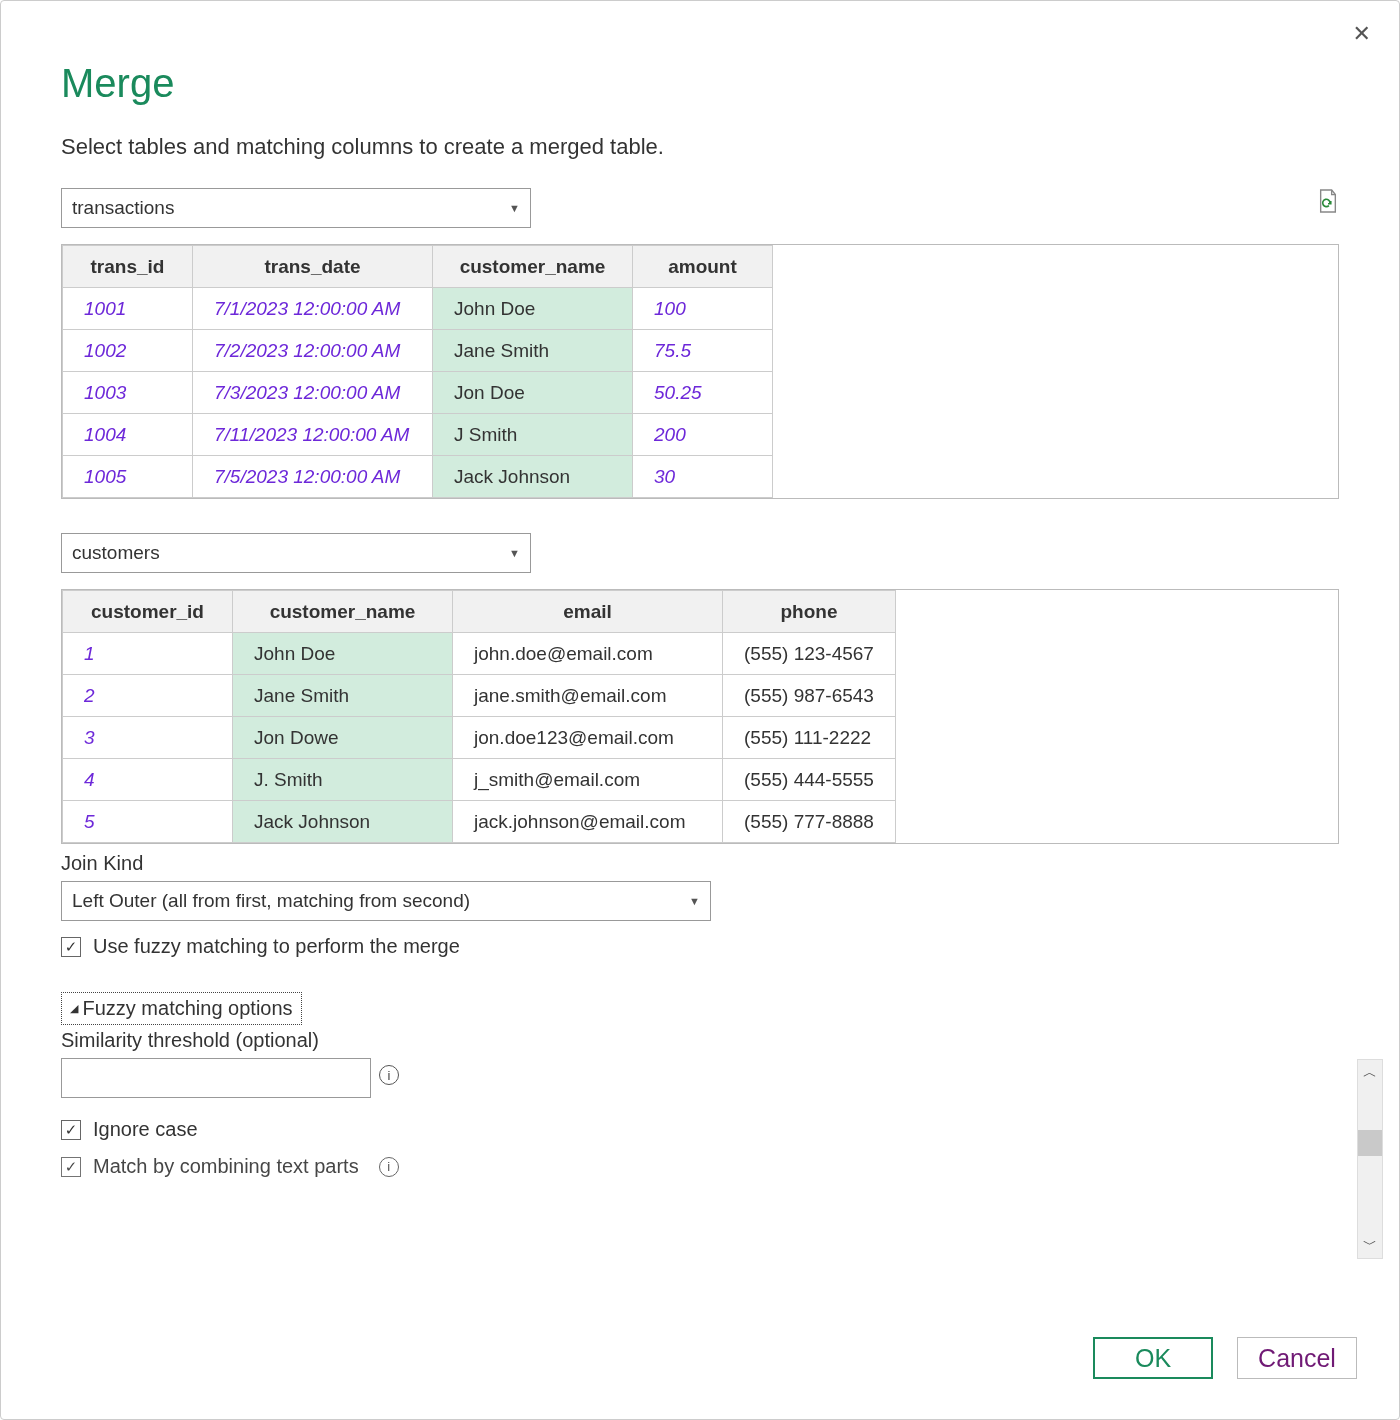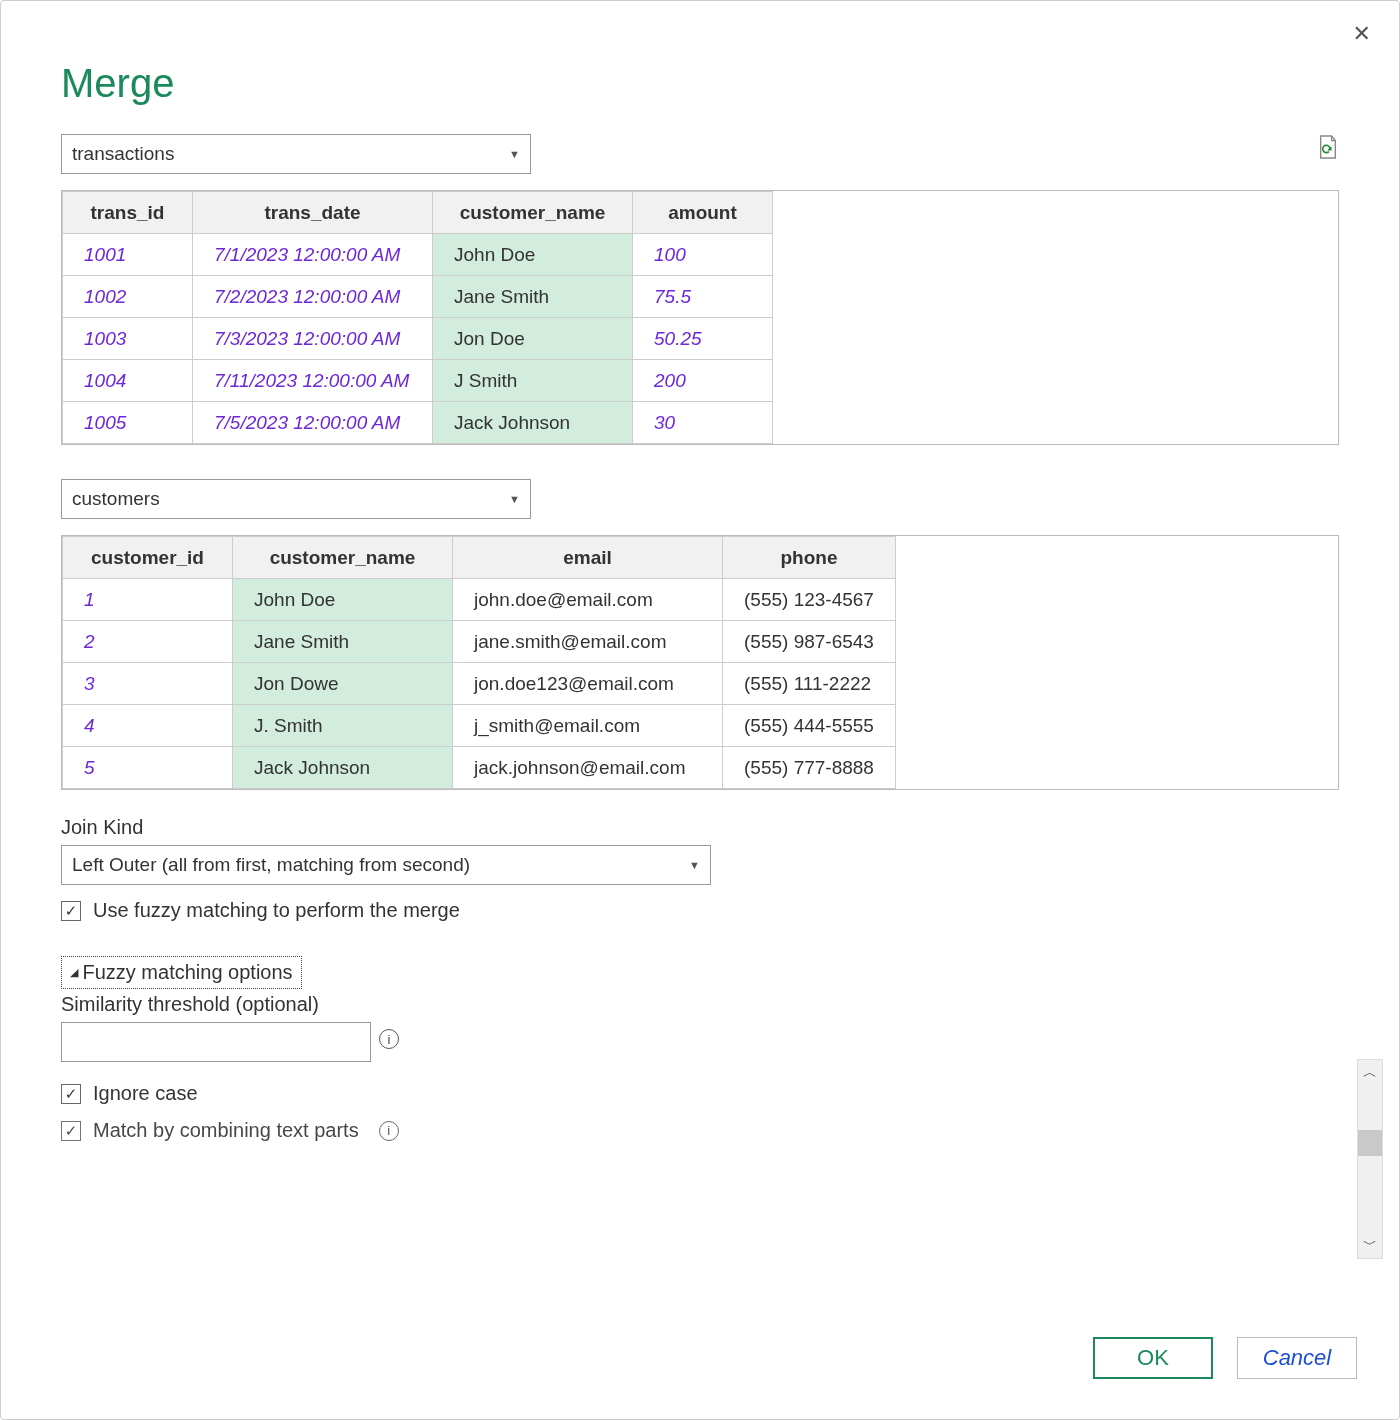--- a/index.html
+++ b/index.html
@@ -78,21 +78,21 @@
   }
   table.data th {
     background: #f1f1f1;
     font-weight: 600;
     text-align: center;
   }
   .num { text-align: right; font-style: italic; color:#6d28d9;}
   .hl { background: #d2ecdd; }
   th.hl { background: #bde3ce; }
   .section-gap { height: 34px; }
-  .label { font-size:20px; color:#333; margin-top: 26px; }
+  .label { font-size:20px; color:#333; margin-top: 8px; }
   .checkbox-row {
     display:flex; align-items:center; gap:12px; margin-top:14px;
     font-size:20px; color:#333;
   }
   .checkbox {
     width:20px; height:20px; border:1px solid #666; display:flex; align-items:center; justify-content:center;
     font-size:15px; color:#333; cursor:pointer;
   }
   .fuzzy-header {
     display:inline-flex; align-items:center; gap:4px;
@@ -125,39 +125,40 @@
   .scroll-area .thumb { width:100%; height:26px; background:#c9c9c9; position:absolute; top:70px;}
   .scroll-area .arw { font-size:14px; color:#555; padding:4px 0;}
   .buttons {
     position:absolute;
     right: 42px;
     bottom: 40px;
     display:flex; gap:24px;
   }
   .btn {
     width:120px; height:42px; display:flex; align-items:center; justify-content:center;
-    font-size:22px; cursor:pointer; background:#fff;
+    font-size:25px; cursor:pointer; background:#fff;
   }
   .btn.ok { border:2px solid #1a8a5c; color:#1a8a5c; font-weight:500;}
-  .btn.cancel { border:1px solid #bbb; color:#1d4ed8;font-style:italic;}
+  .btn.cancel { border:1px solid #bbb; color:#701a75;}
   .fade-bottom {
     position:absolute; left:60px; right:60px; bottom:130px; height:40px;
     background: linear-gradient(to bottom, rgba(255,255,255,0), #fff);
     pointer-events:none;
   }
   .opt-row-clipped { opacity:0.9; }
 </style>
 </head>
 <body>
 
 <div class="dialog">
 
   <div class="close-x">✕</div>
 
   <div class="title">Merge</div>
+  <div class="subtitle">Select tables and matching columns to create a merged table.</div>
 
   
   <div class="row-top">
     <div class="select table-select">
       <span>transactions</span>
       <span class="arrow">▼</span>
     </div>
     <div class="refresh-icon">
       <svg viewBox="0 0 24 28" width="22" height="26">
         <path d="M4 2 h12 l4 5 v19 h-16 z" fill="none" stroke="#888" stroke-width="1.5"></path>

